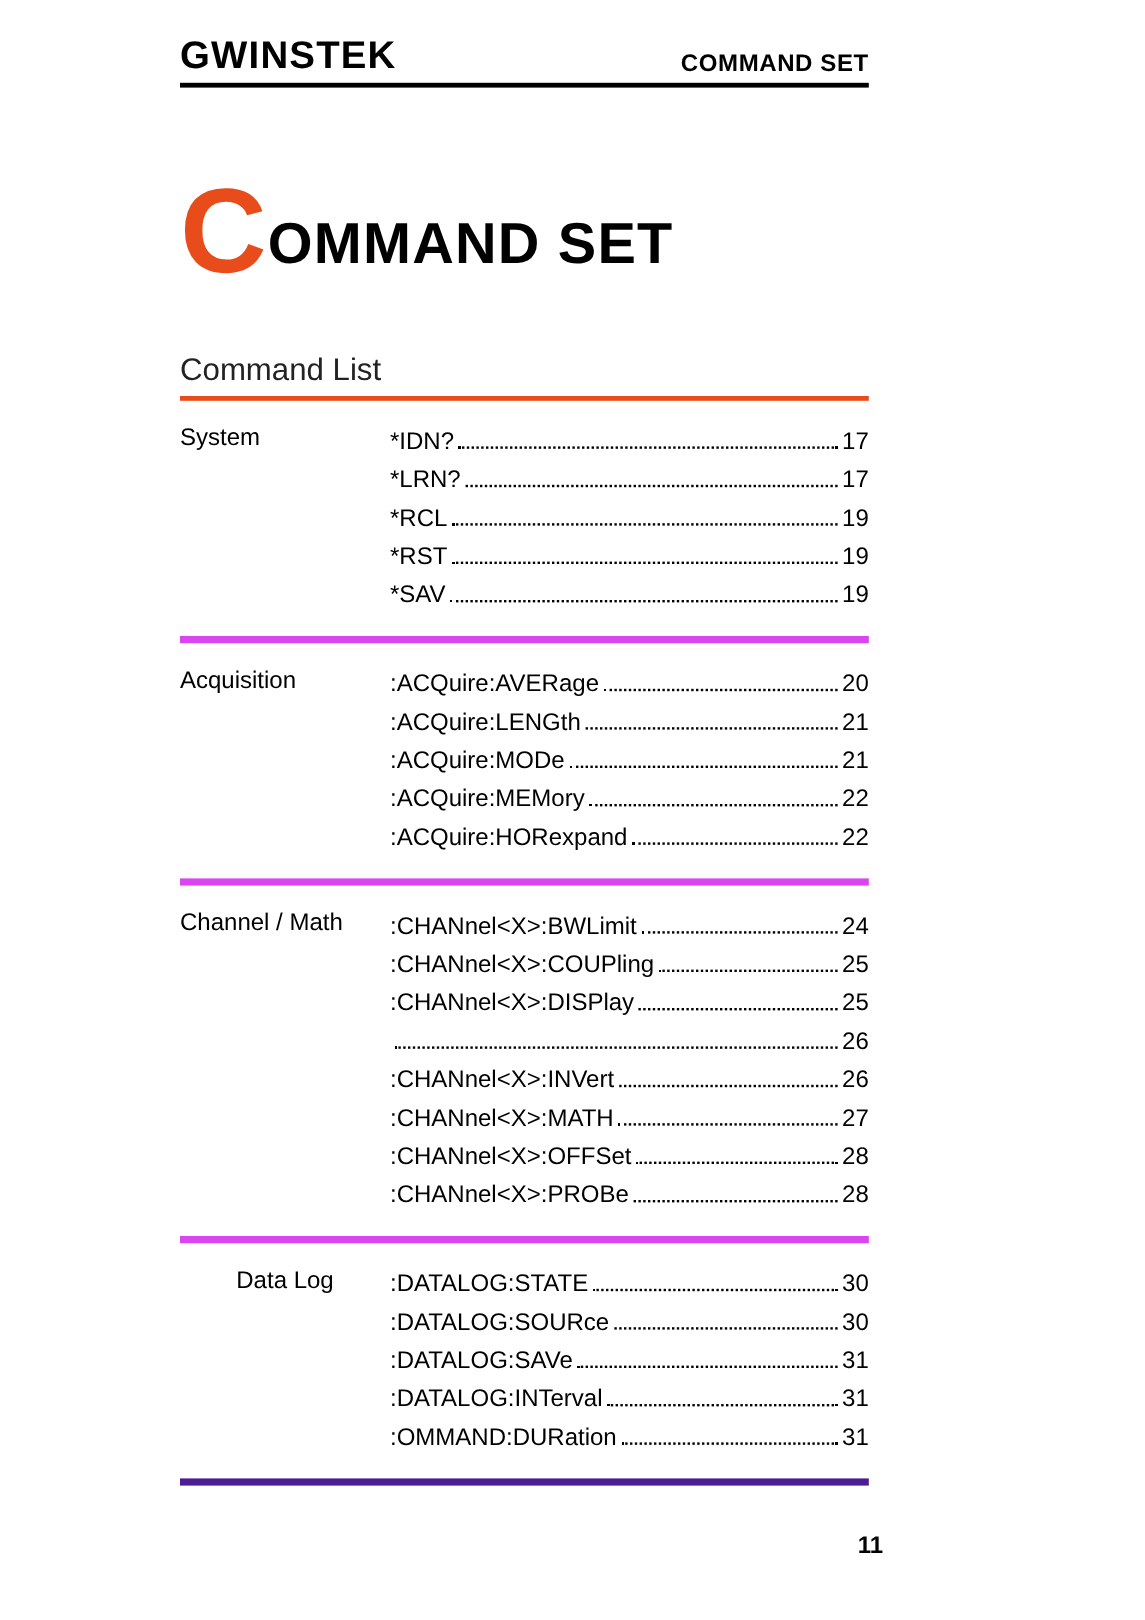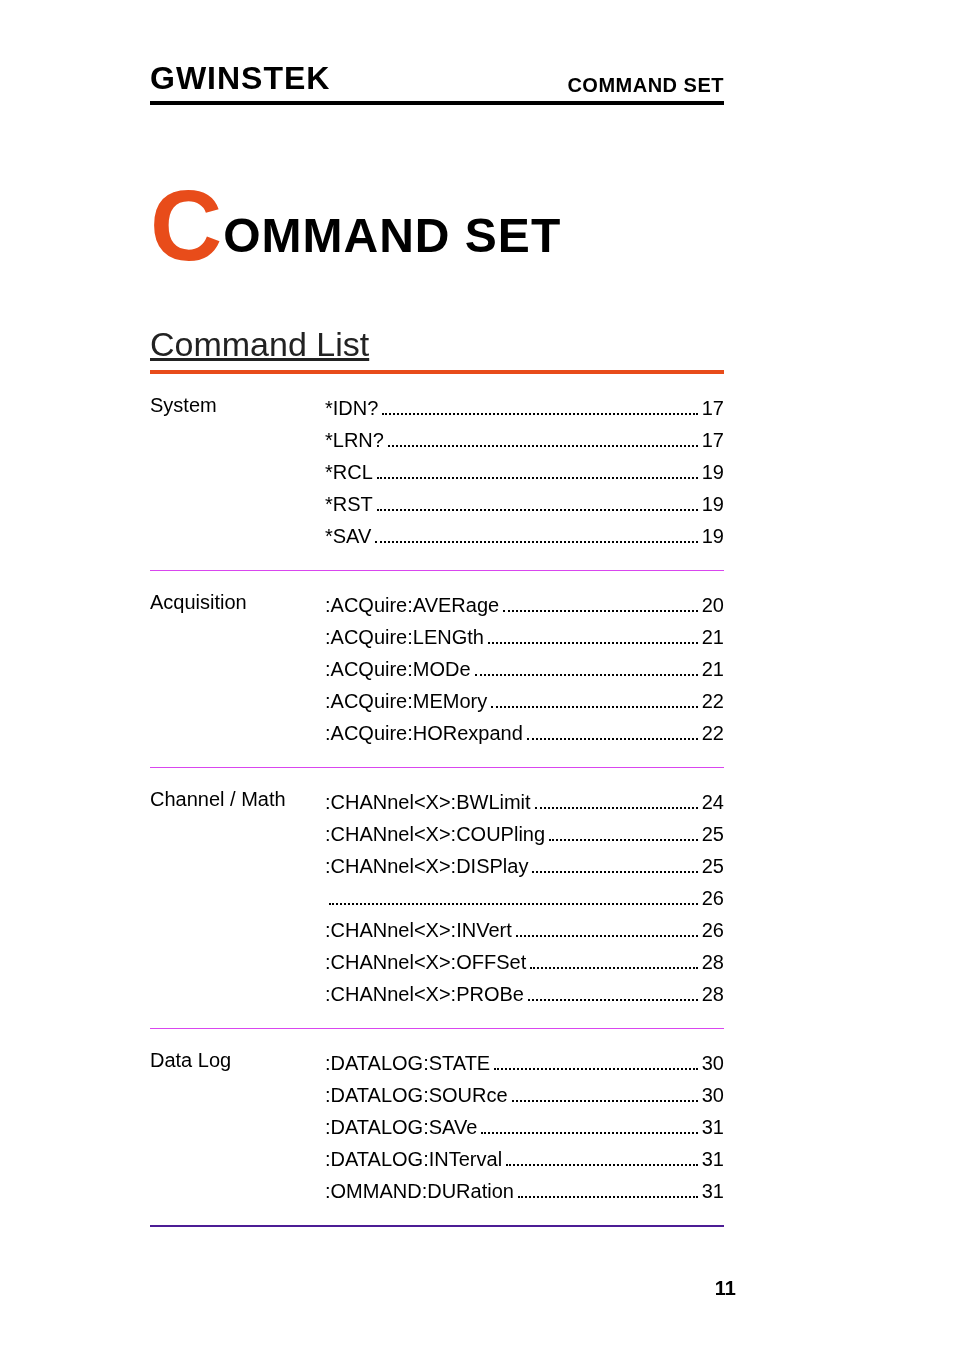--- a/index.html
+++ b/index.html
@@ -8,21 +8,21 @@
     width: 954px;
     height: 1350px;
     background: #ffffff;
     font-family: "Segoe UI", "Helvetica Neue", Arial, sans-serif;
     color: #000;
   }
   .page {
     box-sizing: border-box;
     width: 824px;
     height: 1350px;
-    padding: 60px 100px 40px 150px;
+    padding: 28px 100px 40px 150px;
     position: relative;
   }
   .header-row {
     display: flex;
     justify-content: space-between;
     align-items: flex-end;
     border-bottom: 4px solid #000;
     padding-bottom: 4px;
   }
   .logo {
@@ -46,34 +46,34 @@
   }
   .chapter-title .initial {
     color: #e84c1a;
     font-size: 100px;
     font-weight: 700;
     line-height: 0.8;
     vertical-align: -8px;
   }
   .section-title {
     margin-top: 60px;
-    font-size: 34px;
+    font-size: 26px;
     font-weight: 400;
     color: #222;
     padding-bottom: 6px;
     border-bottom: 4px solid #e84c1a;
-    text-decoration: underline;
   }
   .toc-group {
     display: flex;
-    border-bottom: 1px solid #d946ef;
+    border-bottom: 6px solid #d946ef;
     padding: 18px 0 18px 0;
   }
   .toc-group:last-child {
-    border-bottom: 2px solid #4c1d95;
+    border-bottom: 6px solid #4c1d95;
+    text-align: center;
   }
   .toc-label {
     width: 175px;
     flex: 0 0 175px;
     font-size: 20px;
     color: #000;
     padding-top: 2px;
   }
   .toc-entries {
     flex: 1 1 auto;
@@ -206,20 +206,25 @@
           <div class="toc-row">
             <span class="toc-dots"></span>
             <span class="toc-page">26</span>
           </div>
           <div class="toc-row">
             <span class="toc-cmd">:CHANnel&lt;X&gt;:INVert</span>
             <span class="toc-dots"></span>
             <span class="toc-page">26</span>
           </div>
           <div class="toc-row">
+            <span class="toc-cmd">:CHANnel&lt;X&gt;:MATH</span>
+            <span class="toc-dots"></span>
+            <span class="toc-page">27</span>
+          </div>
+          <div class="toc-row">
             <span class="toc-cmd">:CHANnel&lt;X&gt;:OFFSet</span>
             <span class="toc-dots"></span>
             <span class="toc-page">28</span>
           </div>
           <div class="toc-row">
             <span class="toc-cmd">:CHANnel&lt;X&gt;:PROBe</span>
             <span class="toc-dots"></span>
             <span class="toc-page">28</span>
           </div>
         </div>

